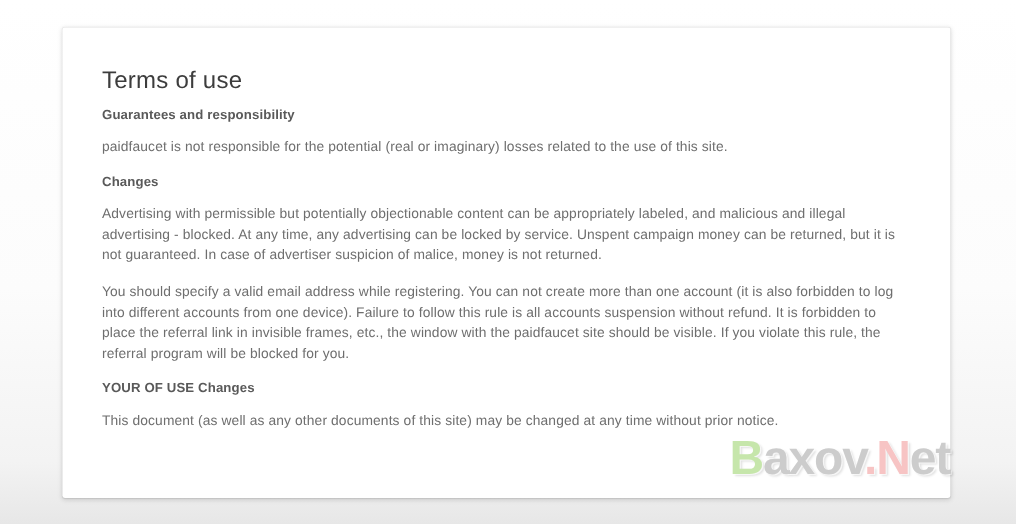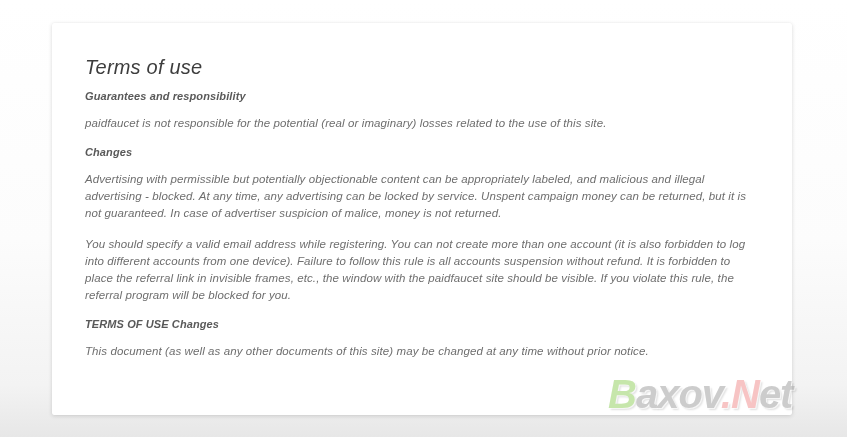--- a/index.html
+++ b/index.html
@@ -1,15 +1,15 @@
 <!DOCTYPE html>
 <html><head>
 <meta charset="utf-8">
 <style>
-  * { margin: 0; padding: 0; box-sizing: border-box; font-style: italic; }
+  * { margin: 0; padding: 0; box-sizing: border-box; }
   html, body { width: 847px; height: 437px; overflow: hidden; }
   body {
     position: relative;
     font-family: "Liberation Sans", "DejaVu Sans", sans-serif;
     background: linear-gradient(180deg, #ffffff 0%, #fcfcfc 55%, #f3f3f3 88%, #e7e7e7 100%);
   }
   .card {
     position: absolute;
     left: 52px;
     top: 23px;
@@ -38,21 +38,21 @@
     font-size: 11.5px;
     font-weight: 400;
     color: #6e6e6e;
     line-height: 17px;
     margin-bottom: 14px;
     letter-spacing: 0.1px;
   }
   .watermark {
     position: absolute;
     left: 608px;
-    top: 372px;
+    top: 360px;
     font-size: 40px;
     font-weight: 700;
     letter-spacing: -1px;
     white-space: nowrap;
     opacity: 0.5;
     text-shadow: 1px 1px 0 rgba(255,255,255,0.7), 2px 2px 2px rgba(0,0,0,0.25);
     pointer-events: none;
   }
 </style>
 </head>
@@ -72,20 +72,20 @@
   </div>
 
   <div>
   </div>
 
   <div>
     <div class="section-body">You should specify a valid email address while registering. You can not create more than one account (it is also forbidden to log into different accounts from one device). Failure to follow this rule is all accounts suspension without refund. It is forbidden to place the referral link in invisible frames, etc., the window with the paidfaucet site should be visible. If you violate this rule, the referral program will be blocked for you.</div>
   </div>
 
   <div>
-    <div class="section-heading">TERMS OF USE Changes</div>
+    <div class="section-heading">YOUR OF USE Changes</div>
     <div class="section-body">This document (as well as any other documents of this site) may be changed at any time without prior notice.</div>
   </div>
 </div>
 
 <div class="watermark">
   <span style="color: rgb(143, 206, 90);">B</span><span style="color: rgb(154, 154, 154);">axov</span><span style="color: rgb(240, 138, 138);">.</span><span style="color: rgb(240, 138, 138);">N</span><span style="color: rgb(154, 154, 154);">et</span>
 </div>
 
 </body></html>

